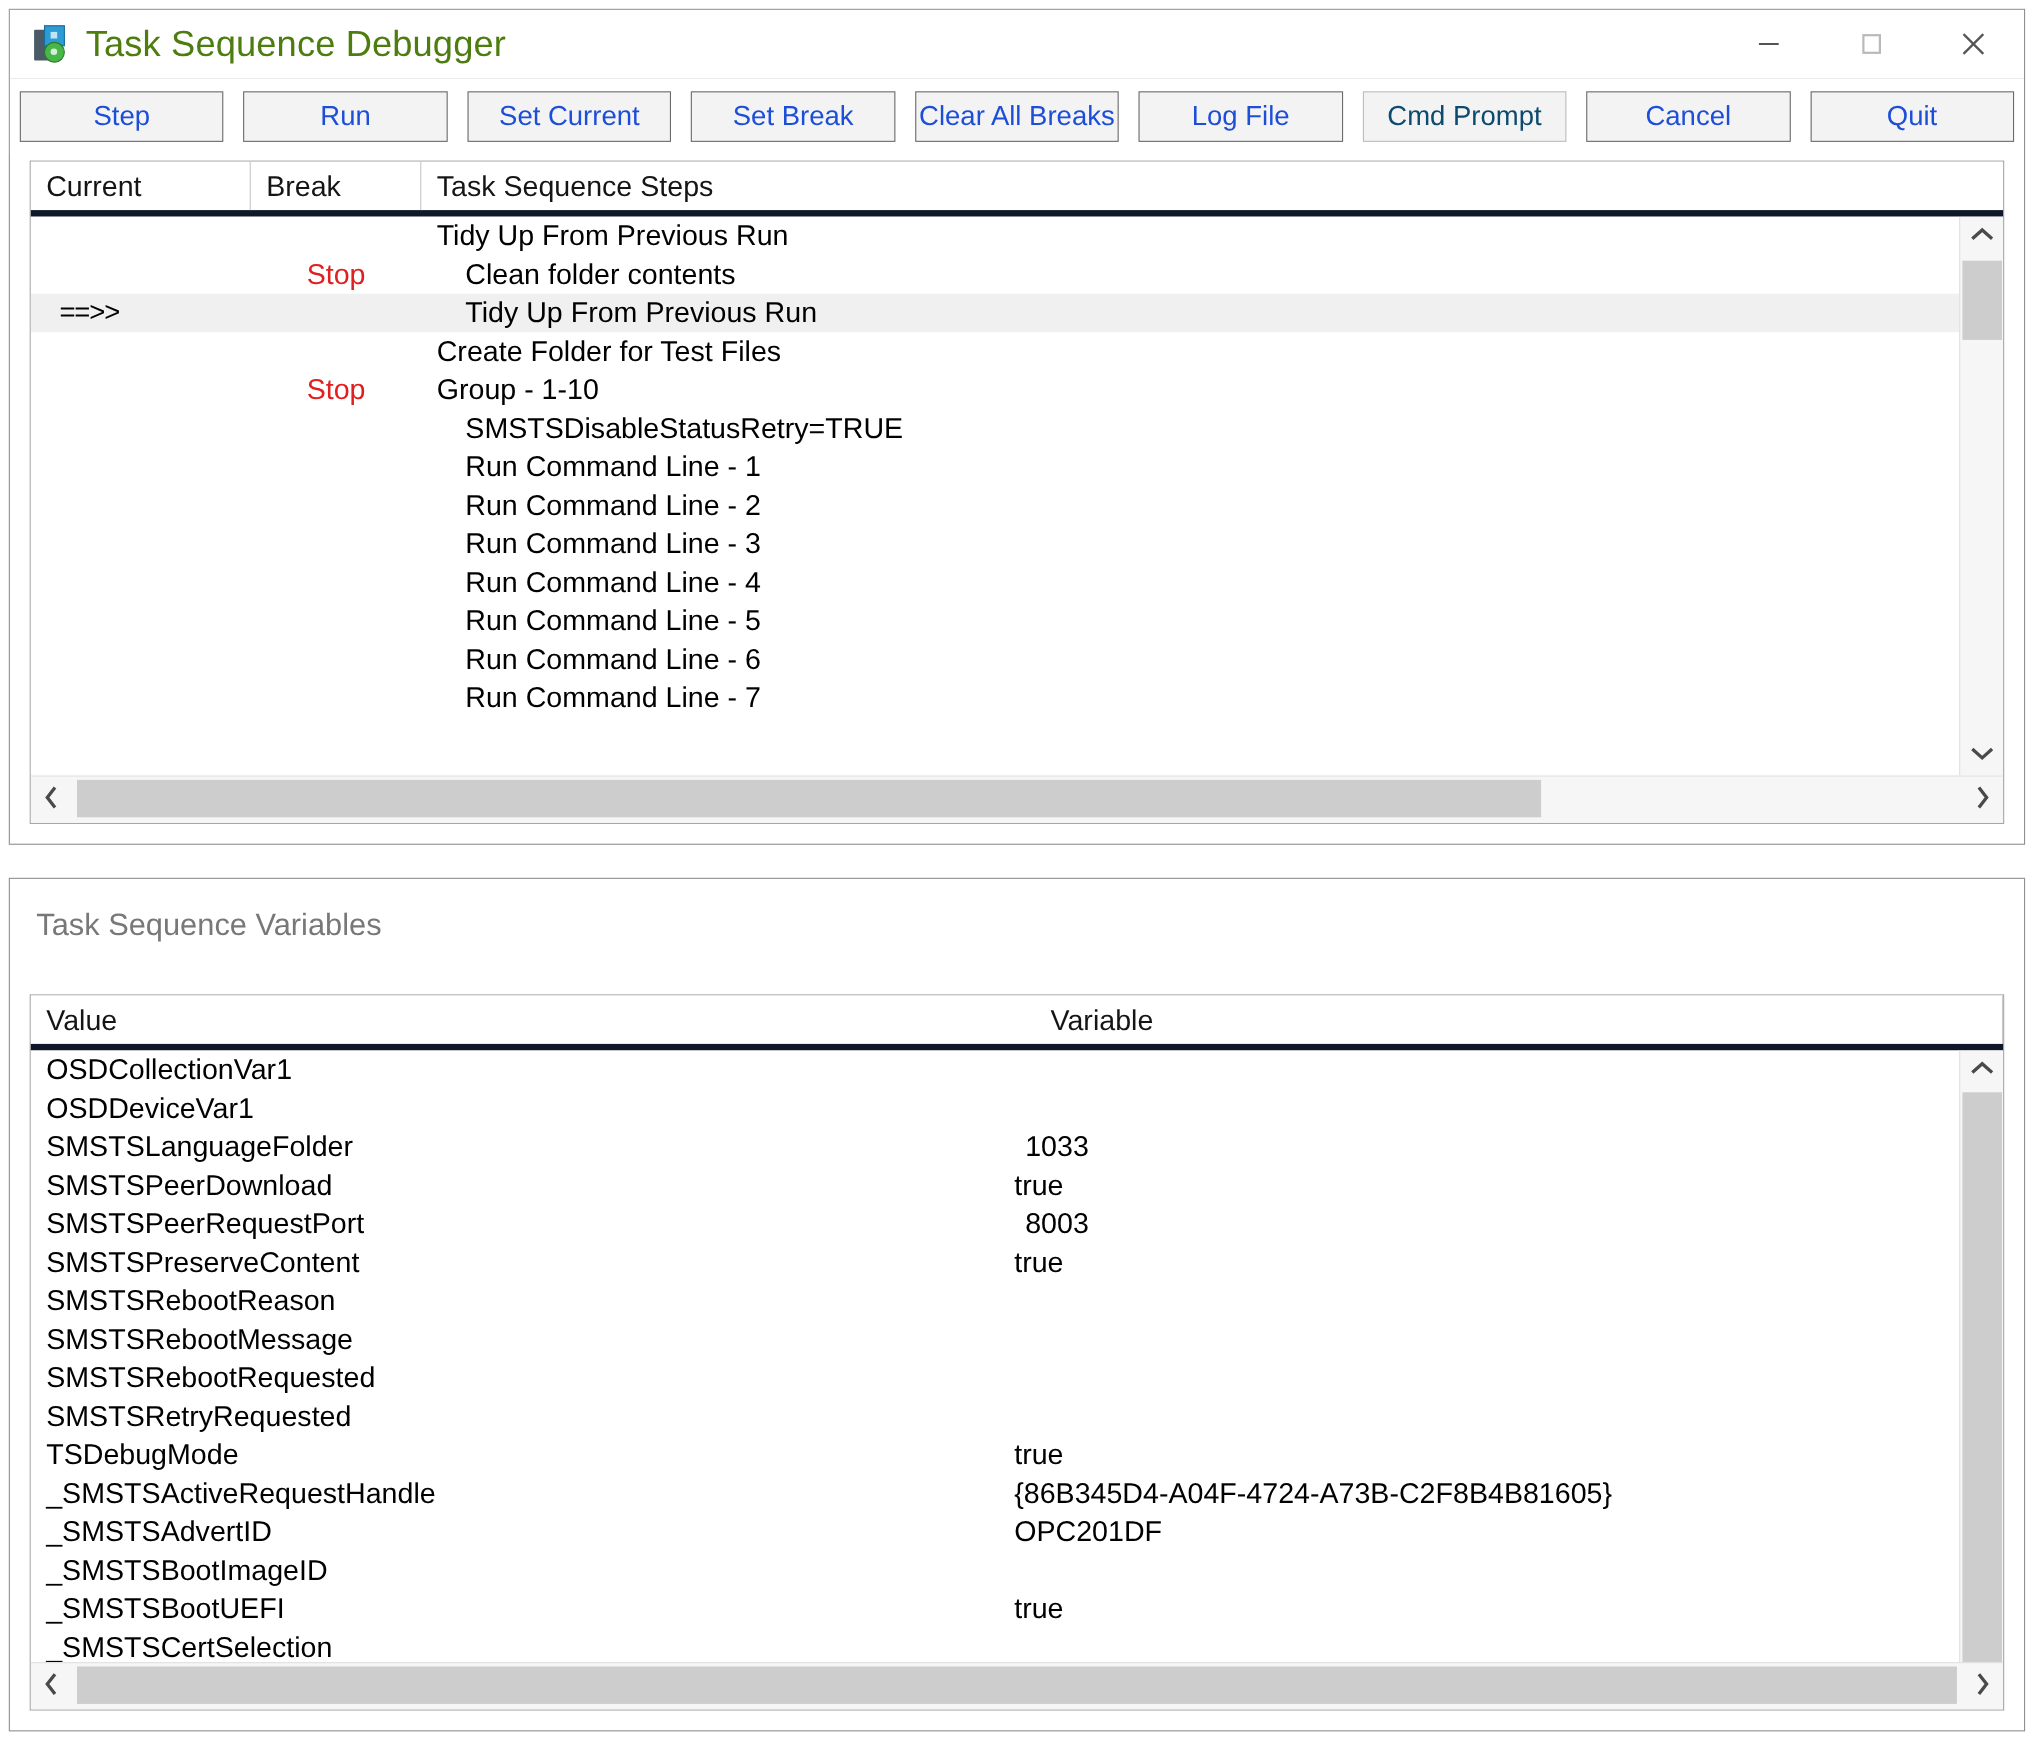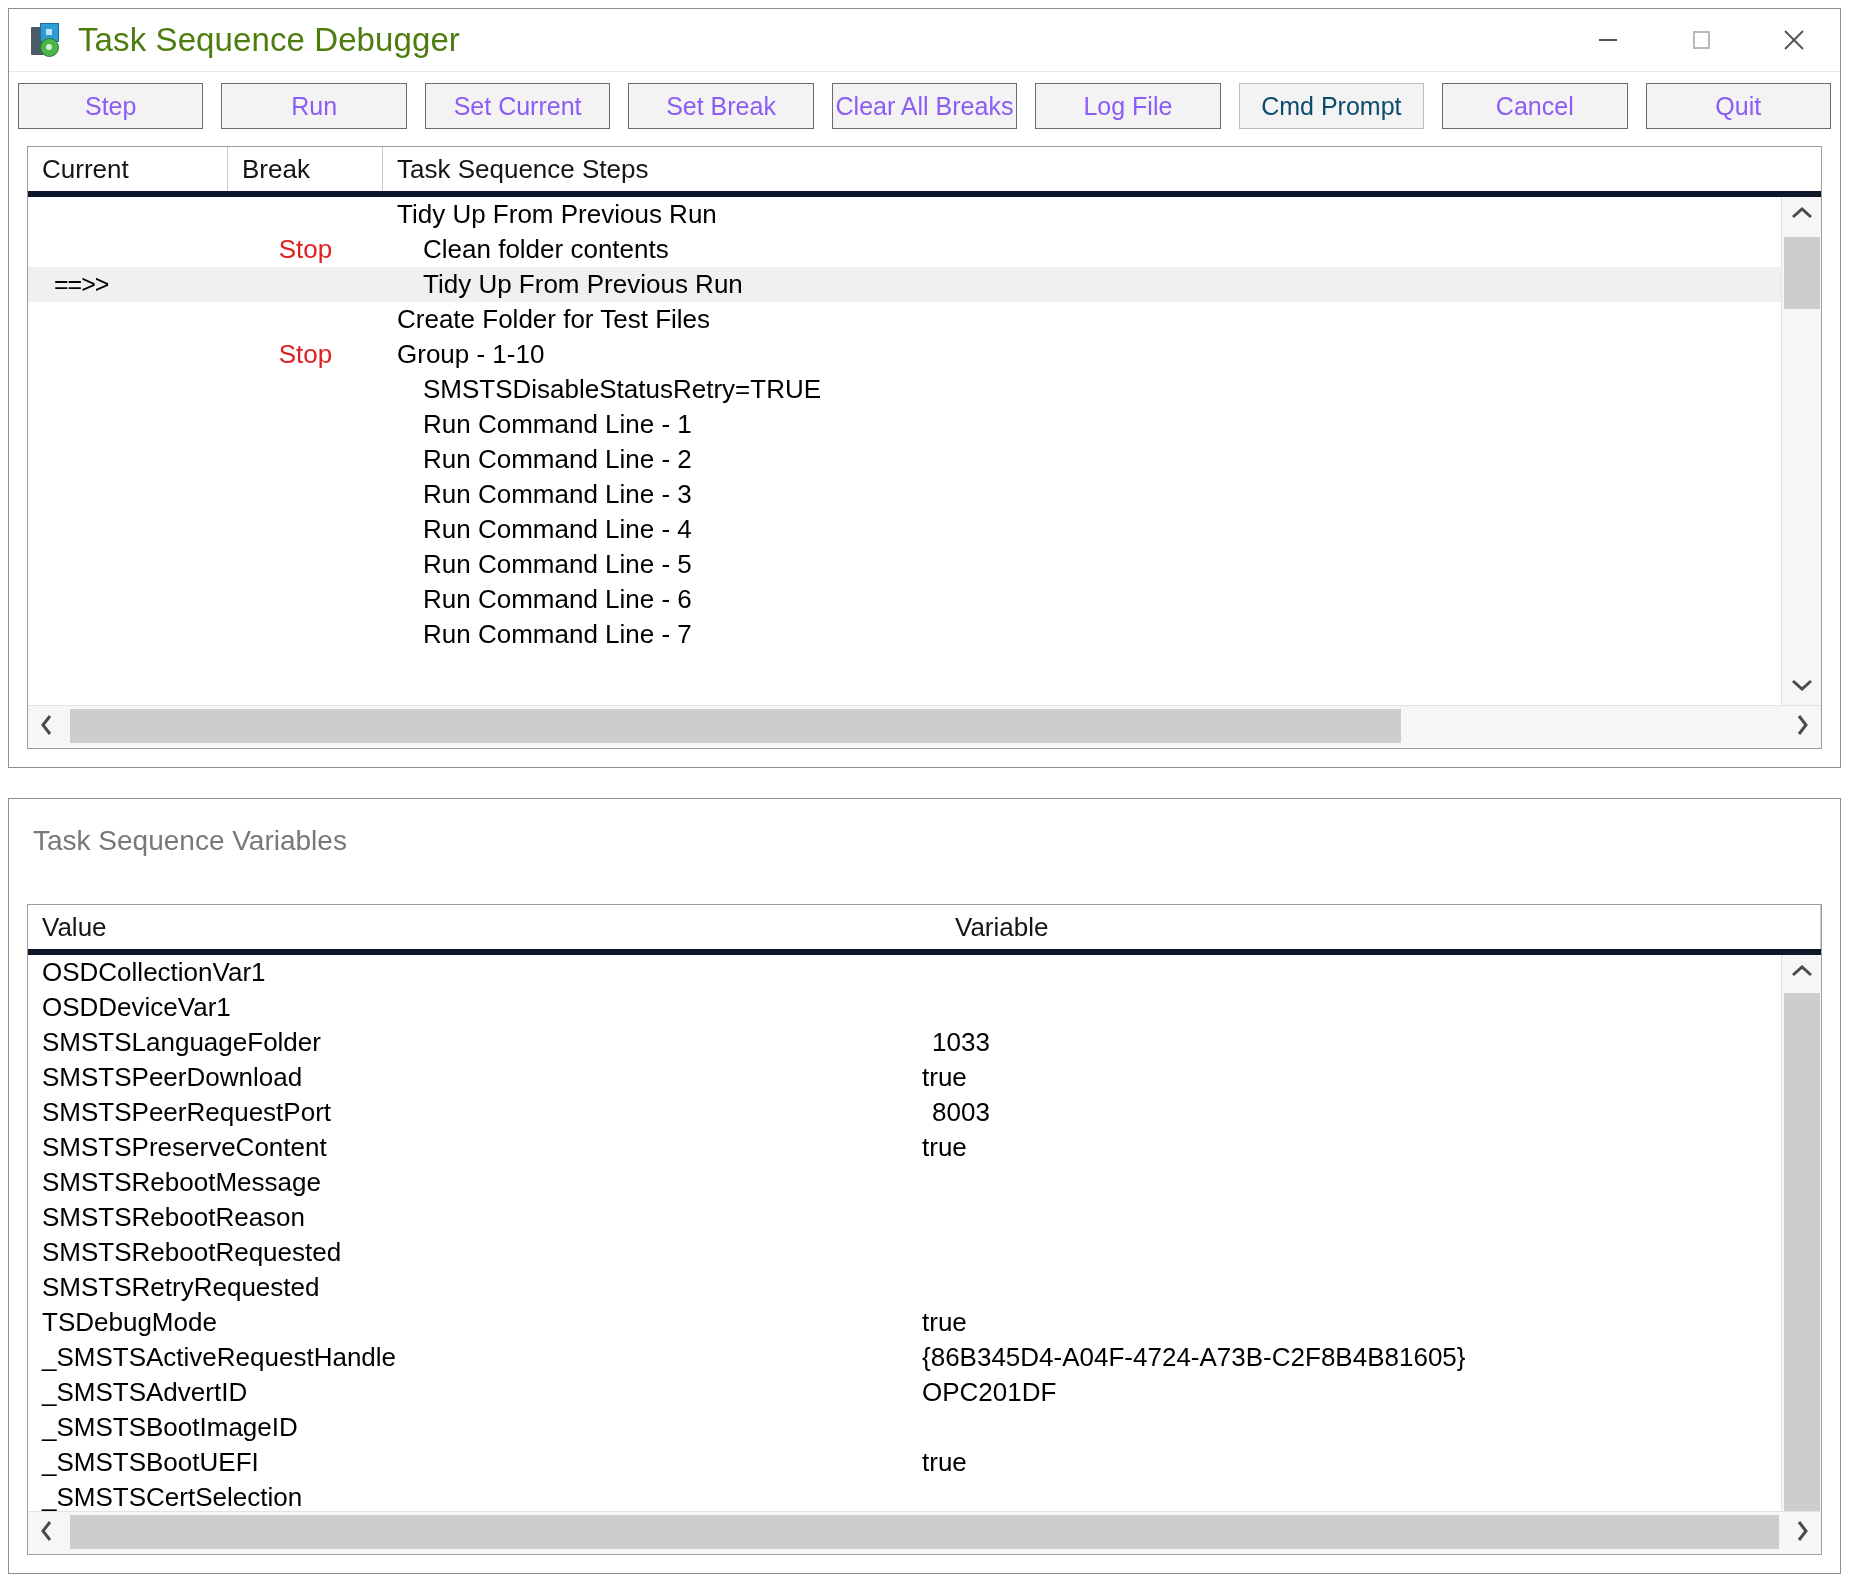--- a/index.html
+++ b/index.html
@@ -106,21 +106,21 @@
     background: #ffffff;
     display: flex;
     align-items: center;
   }
   .tbtn {
     height: 46px;
     flex: 1 1 0;
     margin: 0 9px;
     background: #f3f3f3;
     border: 1px solid #6b6b6b;
-    color: #8b5cf6;
+    color: #1d4ed8;
     font-size: 25px;
     font-family: "Liberation Sans", sans-serif;
     display: flex;
     align-items: center;
     justify-content: center;
     box-sizing: border-box;
     cursor: default;
     white-space: nowrap;
   }
   .tbtn.disabled {
@@ -520,25 +520,25 @@
           </div>
           <div class="var-row">
             <div class="cell-var">SMSTSPeerRequestPort</div>
             <div class="cell-val indent">8003</div>
           </div>
           <div class="var-row">
             <div class="cell-var">SMSTSPreserveContent</div>
             <div class="cell-val">true</div>
           </div>
           <div class="var-row">
+            <div class="cell-var">SMSTSRebootReason</div>
+            <div class="cell-val"></div>
+          </div>
+          <div class="var-row">
             <div class="cell-var">SMSTSRebootMessage</div>
-            <div class="cell-val"></div>
-          </div>
-          <div class="var-row">
-            <div class="cell-var">SMSTSRebootReason</div>
             <div class="cell-val"></div>
           </div>
           <div class="var-row">
             <div class="cell-var">SMSTSRebootRequested</div>
             <div class="cell-val"></div>
           </div>
           <div class="var-row">
             <div class="cell-var">SMSTSRetryRequested</div>
             <div class="cell-val"></div>
           </div>

